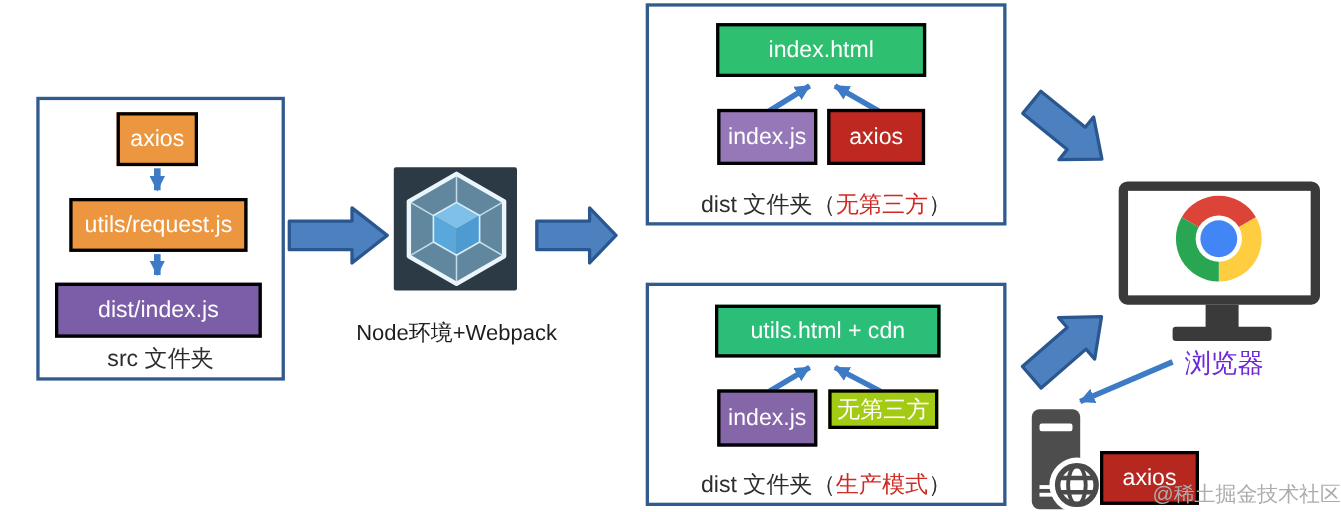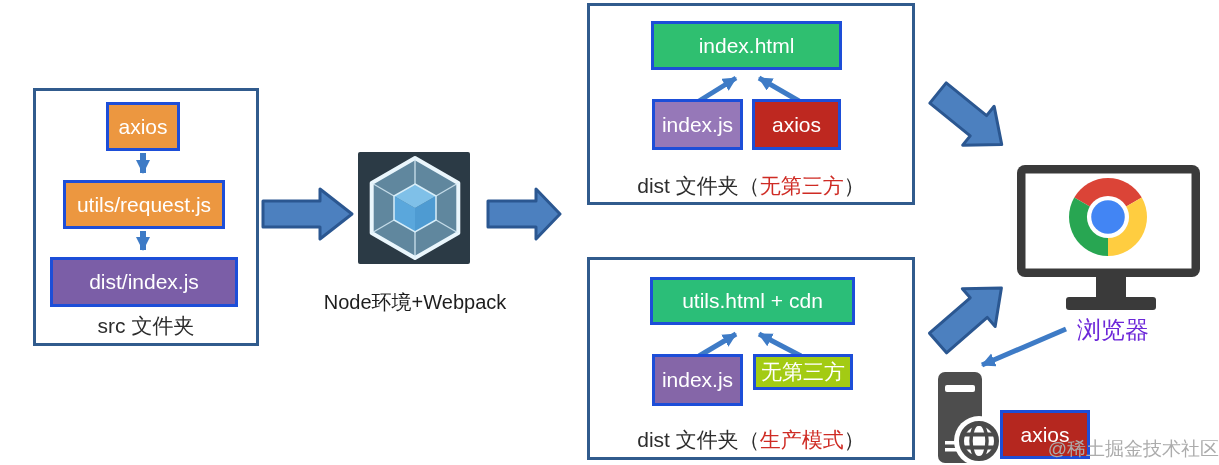--- a/index.html
+++ b/index.html
@@ -1,20 +1,20 @@
 <!DOCTYPE html>
 <html><head>
 <meta charset="utf-8">
 <style>
   html,body{margin:0;padding:0;background:#fff;}
   .stage{position:relative;width:1219px;height:465px;background:#fff;overflow:hidden;
          font-family:"Liberation Sans","DejaVu Sans",sans-serif;}
   .gfx{position:absolute;left:0;top:0;pointer-events:none;}
   .panel{position:absolute;border:3px solid #315B8D;box-sizing:border-box;background:transparent;}
-  .box{position:absolute;border:3px solid #1d4ed8;box-sizing:border-box;color:#fff;
+  .box{position:absolute;border:3px solid #000000;box-sizing:border-box;color:#fff;
        font-size:21px;display:flex;align-items:center;justify-content:center;white-space:nowrap;}
   .lbl{position:absolute;color:#2D2D2D;font-size:21px;text-align:center;white-space:nowrap;}
   .orange{background:#EC9740;}
   .purple-a{background:#7B5EA7;}
   .purple-b{background:#9678B8;}
   .purple-c{background:#8566A8;}
   .green-a{background:#2FBF70;}
   .green-b{background:#2BBE78;}
   .red-a{background:#BE2820;}
   .red-b{background:#B5271F;}

